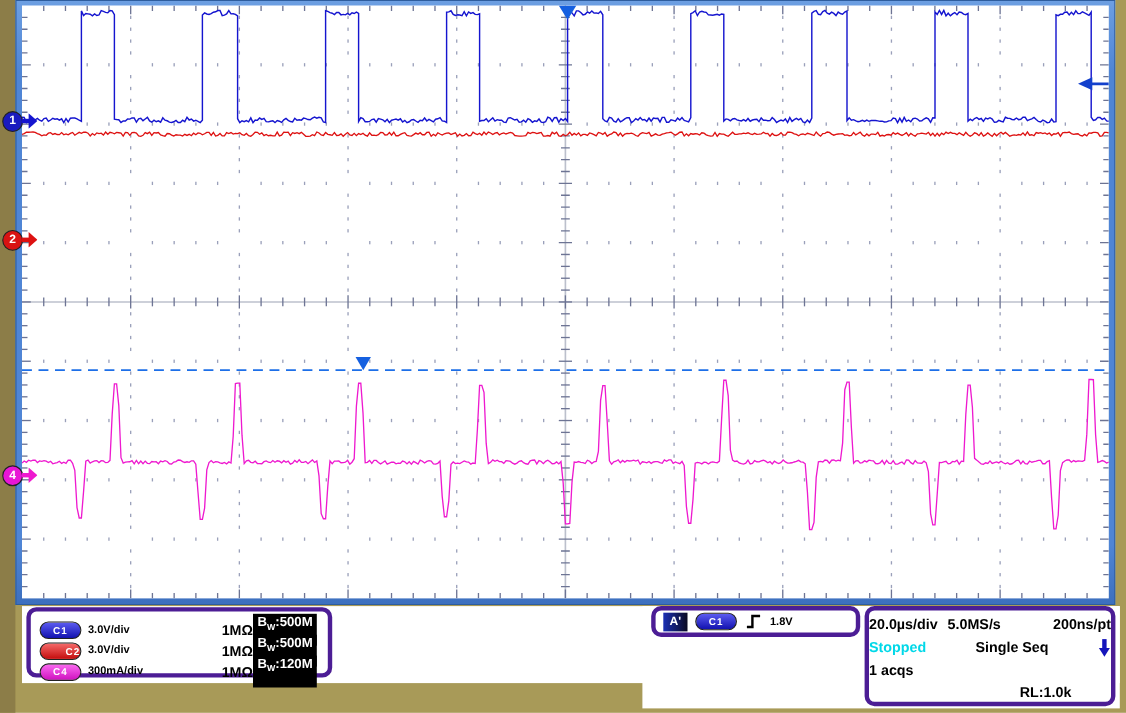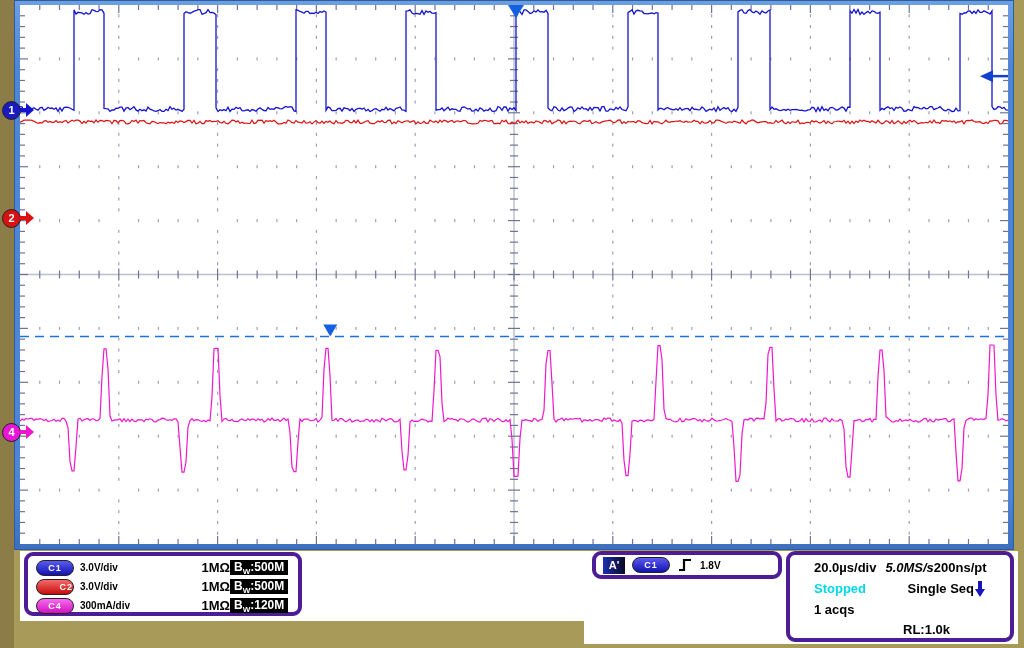--- a/index.html
+++ b/index.html
@@ -28,33 +28,33 @@
 
   .box{position:absolute;background:#fff;border:4px solid #4c1d95;border-radius:9px;box-sizing:border-box;z-index:4;}
   .channel-box{left:24px;top:552px;width:278px;height:64px;padding:2px 0;}
   .crow{display:grid;grid-template-columns:44px 108px 42px auto;align-items:center;height:19px;padding:0 8px;}
   .badge{
     width:36px;height:14px;border-radius:8px;border:1px solid #222;
     color:#fff;font-size:9px;line-height:14px;text-align:center;letter-spacing:1px;
   }
   .crow .scale{font-size:10px;}
   .crow .imp{font-size:13px;text-align:right;}
-  .bw{background:#000;color:#fff;font-size:12px;padding:0 4px;height:15px;line-height:15px;justify-self:start;}
+  .bw{background:#000;color:#fff;font-size:12px;padding:0 4px;height:29px;line-height:15px;justify-self:start;}
   .bw sub{font-size:8px;}
 
   .trigger-box{left:592px;top:551px;width:190px;height:28px;display:flex;align-items:center;gap:7px;padding:0 7px;}
   .a-badge{width:22px;height:17px;background:linear-gradient(90deg,#1b2fb4,#0a0a22);
     color:#fff;font-size:11px;line-height:17px;text-align:center;}
   .trig-level{font-size:10px;}
 
-  .timebase-box{left:786px;top:551px;width:228px;height:91px;padding:2px 24px;}
+  .timebase-box{left:786px;top:551px;width:228px;height:91px;padding:2px 0;}
   .tb-row{display:flex;align-items:center;height:21px;font-size:13px;white-space:nowrap;}
-  .ml8{margin-left:9px;font-style:italic;}
+  .ml8{margin-left:9px;}
   .mla{margin-left:auto;}
-  .tb-center{flex:1;text-align:right;}
+  .tb-center{flex:1;text-align:center;}
   .rl{margin-left:auto;margin-right:36px;margin-top:40px;}
   .date{margin-left:13px;}
 </style>
 </head>
 <body>
 
 <div class="left-strip"></div>
 <div class="readout-strip"></div>
 <div class="readout-strip-right"></div>
 

